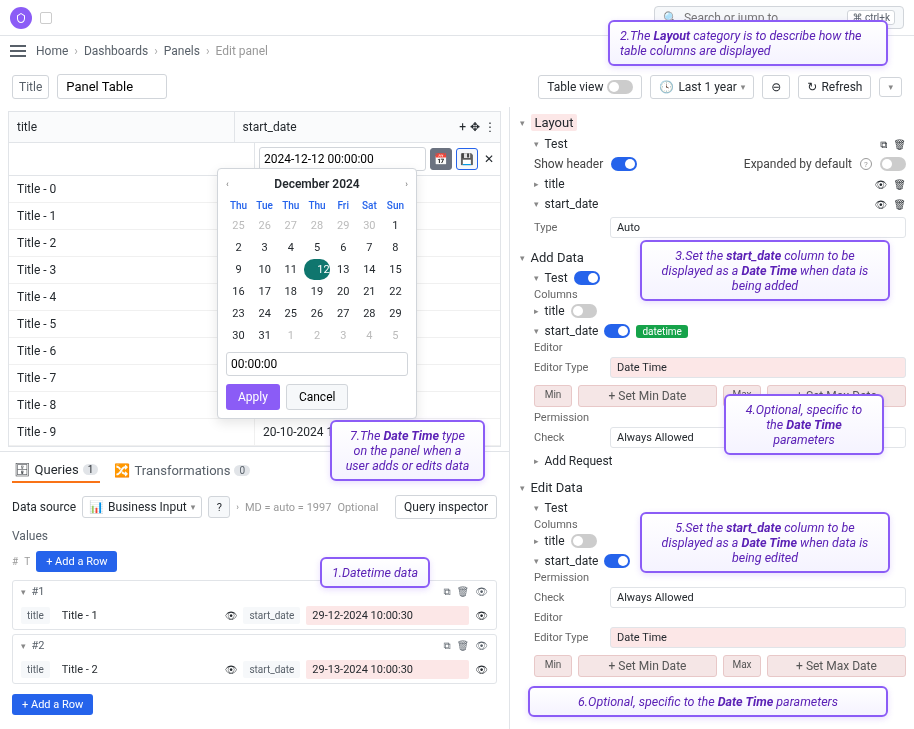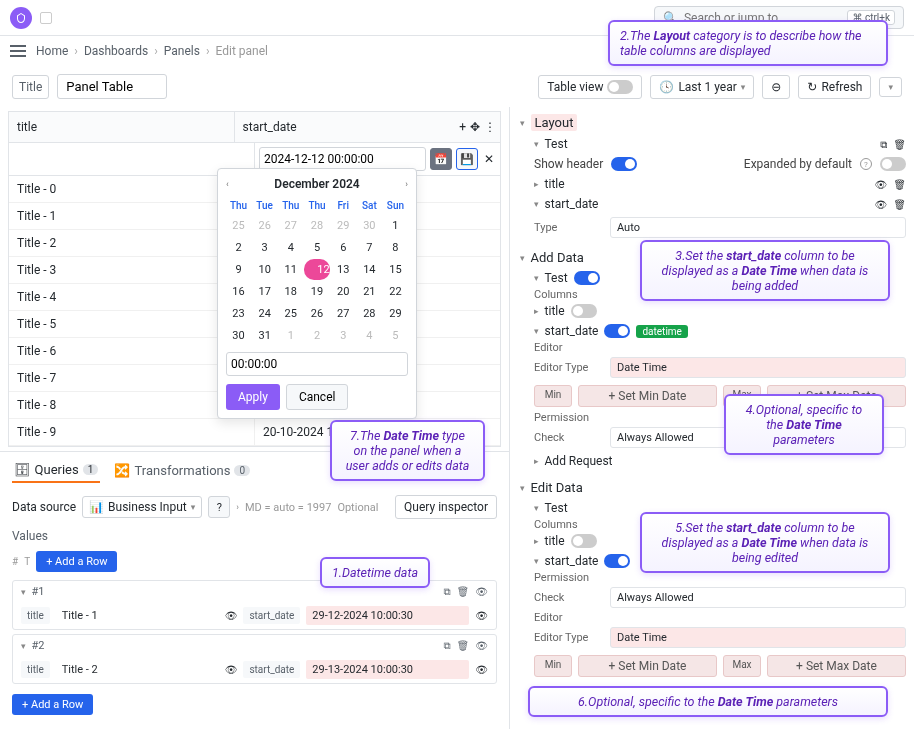--- a/index.html
+++ b/index.html
@@ -34,21 +34,21 @@
 .filter-cell { flex: 1; padding: 4px; display: flex; gap: 4px; align-items: center; }
 .filter-cell:first-child { border-right: 1px solid #e1e4e8; }
 .filter-cell input { flex: 1; border: 1px solid #d1d5da; border-radius: 3px; padding: 4px; font-size: 12px; }
 .iconbtn { width: 22px; height: 22px; border: 1px solid #d1d5da; border-radius: 3px; display: flex; align-items: center; justify-content: center; cursor: pointer; background: #f6f8fa; font-size: 11px; }
 .iconbtn.active { background: #6b7280; color: #fff; border-color: #6b7280; }
 .datepicker { position: absolute; top: 56px; left: 208px; width: 200px; background: #fff; border: 1px solid #d1d5da; border-radius: 4px; box-shadow: 0 4px 12px rgba(0,0,0,.1); padding: 8px; z-index: 10; }
 .dp-head { display: flex; justify-content: space-between; align-items: center; font-size: 12px; font-weight: 600; margin-bottom: 6px; }
 .dp-grid { display: grid; grid-template-columns: repeat(7, 1fr); gap: 1px; text-align: center; font-size: 11px; }
 .dp-grid .wd { color: #2563eb; font-weight: 500; padding: 3px 0; font-size: 10px; }
 .dp-grid .day { padding: 4px 0; cursor: pointer; border-radius: 10px; }
-.dp-grid .day.sel { background: #ec4899; color: #fff; padding-left: 13px; }
+.dp-grid .day.sel { background: #0f766e; color: #fff; padding-left: 13px; }
 .dp-grid .day.muted { color: #bbb; }
 .dp-time { margin-top: 6px; }
 .dp-time select, .dp-time input { width: 100%; border: 1px solid #d1d5da; border-radius: 3px; padding: 4px; font-size: 12px; }
 .dp-actions { display: flex; gap: 6px; margin-top: 8px; }
 .dp-actions .apply { background: #8b5cf6; color: #fff; border: none; padding: 5px 12px; border-radius: 3px; font-size: 12px; cursor: pointer; }
 .dp-actions .cancel { background: #f6f8fa; border: 1px solid #d1d5da; padding: 5px 12px; border-radius: 3px; font-size: 12px; cursor: pointer; }
 .tabs { display: flex; gap: 12px; padding: 6px 12px; border-top: 1px solid #e1e4e8; align-items: center; font-size: 13px; }
 .tab { display: flex; gap: 4px; align-items: center; padding: 4px 2px; cursor: pointer; color: #586069; }
 .tab.active { color: #24292e; border-bottom: 2px solid #f97316; }
 .badge { background: #e1e4e8; border-radius: 8px; padding: 0 5px; font-size: 10px; }

